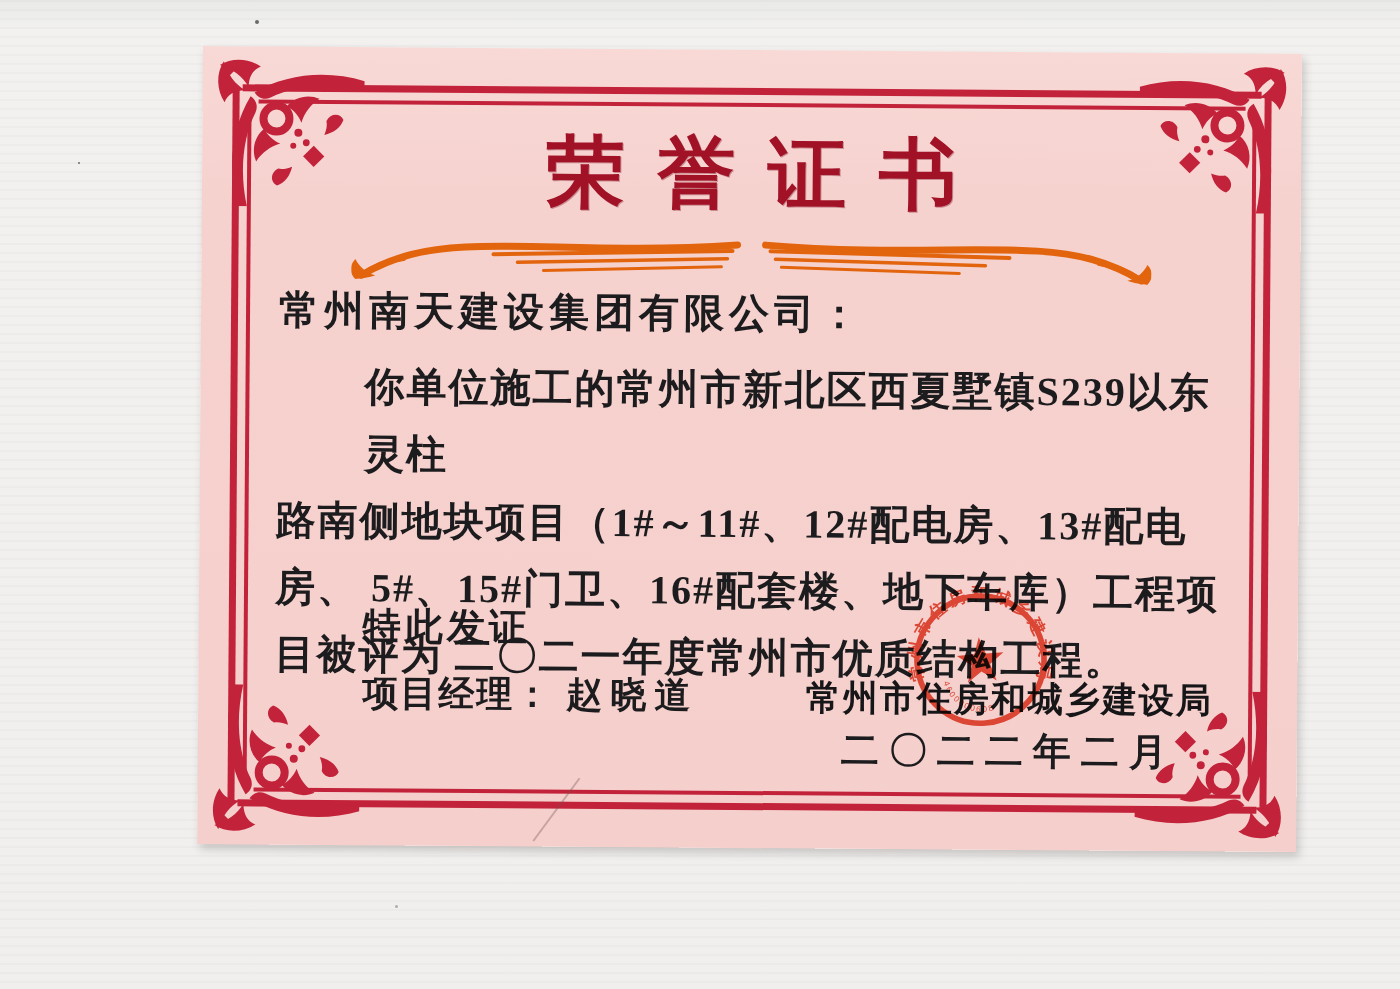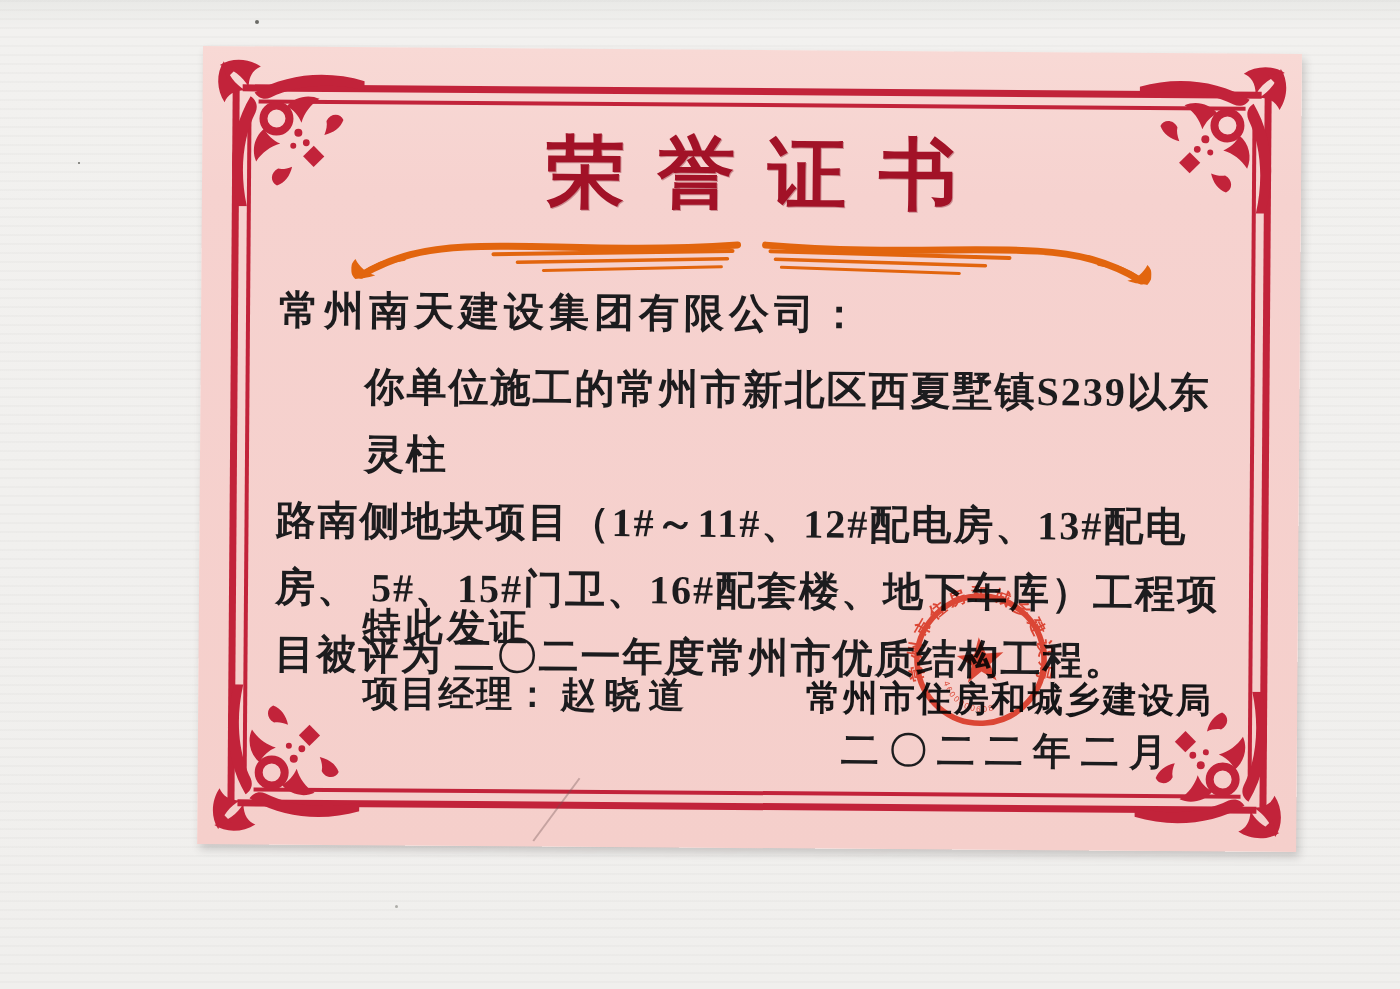--- a/index.html
+++ b/index.html
@@ -74,21 +74,21 @@
   .closing{
     position:absolute;top:554px;left:164px;
     font-size:38px;font-weight:700;color:var(--ink);letter-spacing:4px;
   }
   .manager{
     position:absolute;top:622px;left:164px;font-size:36px;color:var(--ink);
   }
   .manager .label{font-weight:700;letter-spacing:2px;}
   .manager .name{
     font-family:"Liberation Serif","DejaVu Serif",serif;font-weight:600;
-    letter-spacing:8px;margin-left:8px;
+    letter-spacing:8px;margin-left:14px;
   }
   .issuer{
     position:absolute;top:624px;left:596px;width:430px;text-align:center;
     font-size:35px;font-weight:700;color:#161618;letter-spacing:2px;
     font-family:"Liberation Serif","DejaVu Serif",serif;
   }
   .date{
     position:absolute;top:674px;left:596px;width:430px;text-align:center;
     font-size:38px;font-weight:600;color:var(--ink);letter-spacing:10px;
     font-family:"Liberation Serif","DejaVu Serif",serif;

